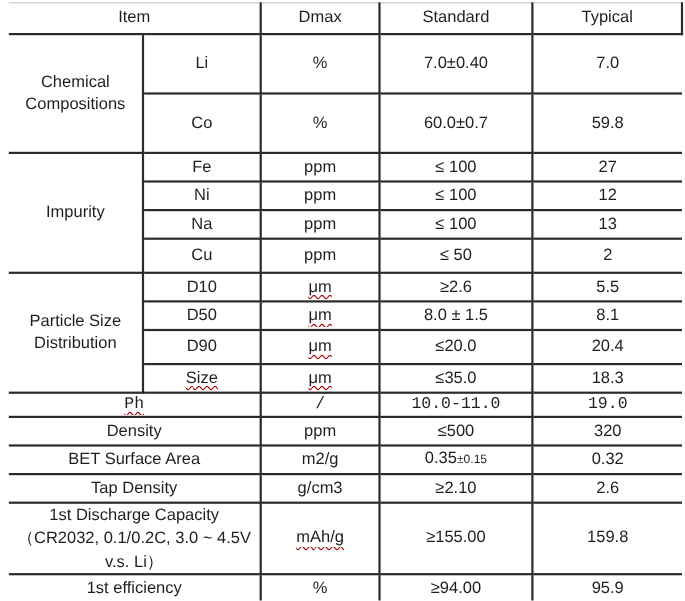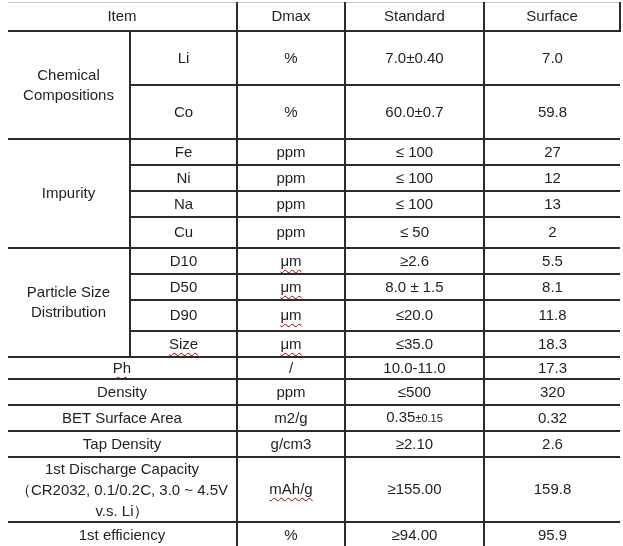--- a/index.html
+++ b/index.html
@@ -28,21 +28,21 @@
     overflow: hidden;
     line-height: 20px;
   }
   th { border-top: 1px solid #c6c6c6; }
   .no-l { border-left: 0; }
   .no-r { border-right: 0; margin-left: 12px; }
   .rh28 { height: 28px; }
   .rh54 { height: 54px; }
   .rh26 { height: 26px; }
   .rh25 { height: 31px; }
-  .rh24 { height: 20px; }
+  .rh24 { height: 20px; font-family: Liberation Mono, monospace; }
   .rh64 { height: 64px; }
   .sp {
     text-decoration-line: underline;
     text-decoration-style: wavy;
     text-decoration-color: #a40000;
     text-decoration-thickness: 1px;
     text-underline-offset: 3px;
   }
   .small { font-size: 11px; text-align: right; }
   .pre { white-space: pre; line-height: 21px; display: inline-block; }
@@ -58,21 +58,21 @@
         <col style="width:108px">
         <col style="width:139px">
         <col style="width:136px">
     </colgroup>
 
     <tbody>
         <tr class="rh28">
       <th colspan="2" class="no-l">Item</th>
       <th>Dmax</th>
       <th>Standard</th>
-      <th>Surface</th>
+      <th>Typical</th>
     </tr>
 
     <tr class="rh54">
       <td rowspan="2" class="no-l">Chemical Compositions</td>
       <td>Li</td>
       <td>%</td>
       <td>7.0±0.40</td>
       <td class="no-r">7.0</td>
     </tr>
     <tr class="rh54">
@@ -118,34 +118,34 @@
     <tr class="rh26">
       <td>D50</td>
       <td><span class="sp">μm</span></td>
       <td>8.0 ± 1.5</td>
       <td class="no-r">8.1</td>
     </tr>
     <tr class="rh25">
       <td>D90</td>
       <td><span class="sp">μm</span></td>
       <td>≤20.0</td>
-      <td class="no-r">11.8</td>
+      <td class="no-r">20.4</td>
     </tr>
     <tr class="rh26">
       <td><span class="sp">Size</span></td>
       <td><span class="sp">μm</span></td>
       <td>≤35.0</td>
       <td class="no-r">18.3</td>
     </tr>
 
     <tr class="rh24">
       <td colspan="2" class="no-l"><span class="sp">Ph</span></td>
       <td>/</td>
       <td>10.0-11.0</td>
-      <td class="no-r">17.3</td>
+      <td class="no-r">19.0</td>
     </tr>
     <tr class="rh26">
       <td colspan="2" class="no-l">Density</td>
       <td>ppm</td>
       <td>≤500</td>
       <td class="no-r">320</td>
     </tr>
     <tr class="rh26">
       <td colspan="2" class="no-l">BET Surface Area</td>
       <td>m2/g</td>

